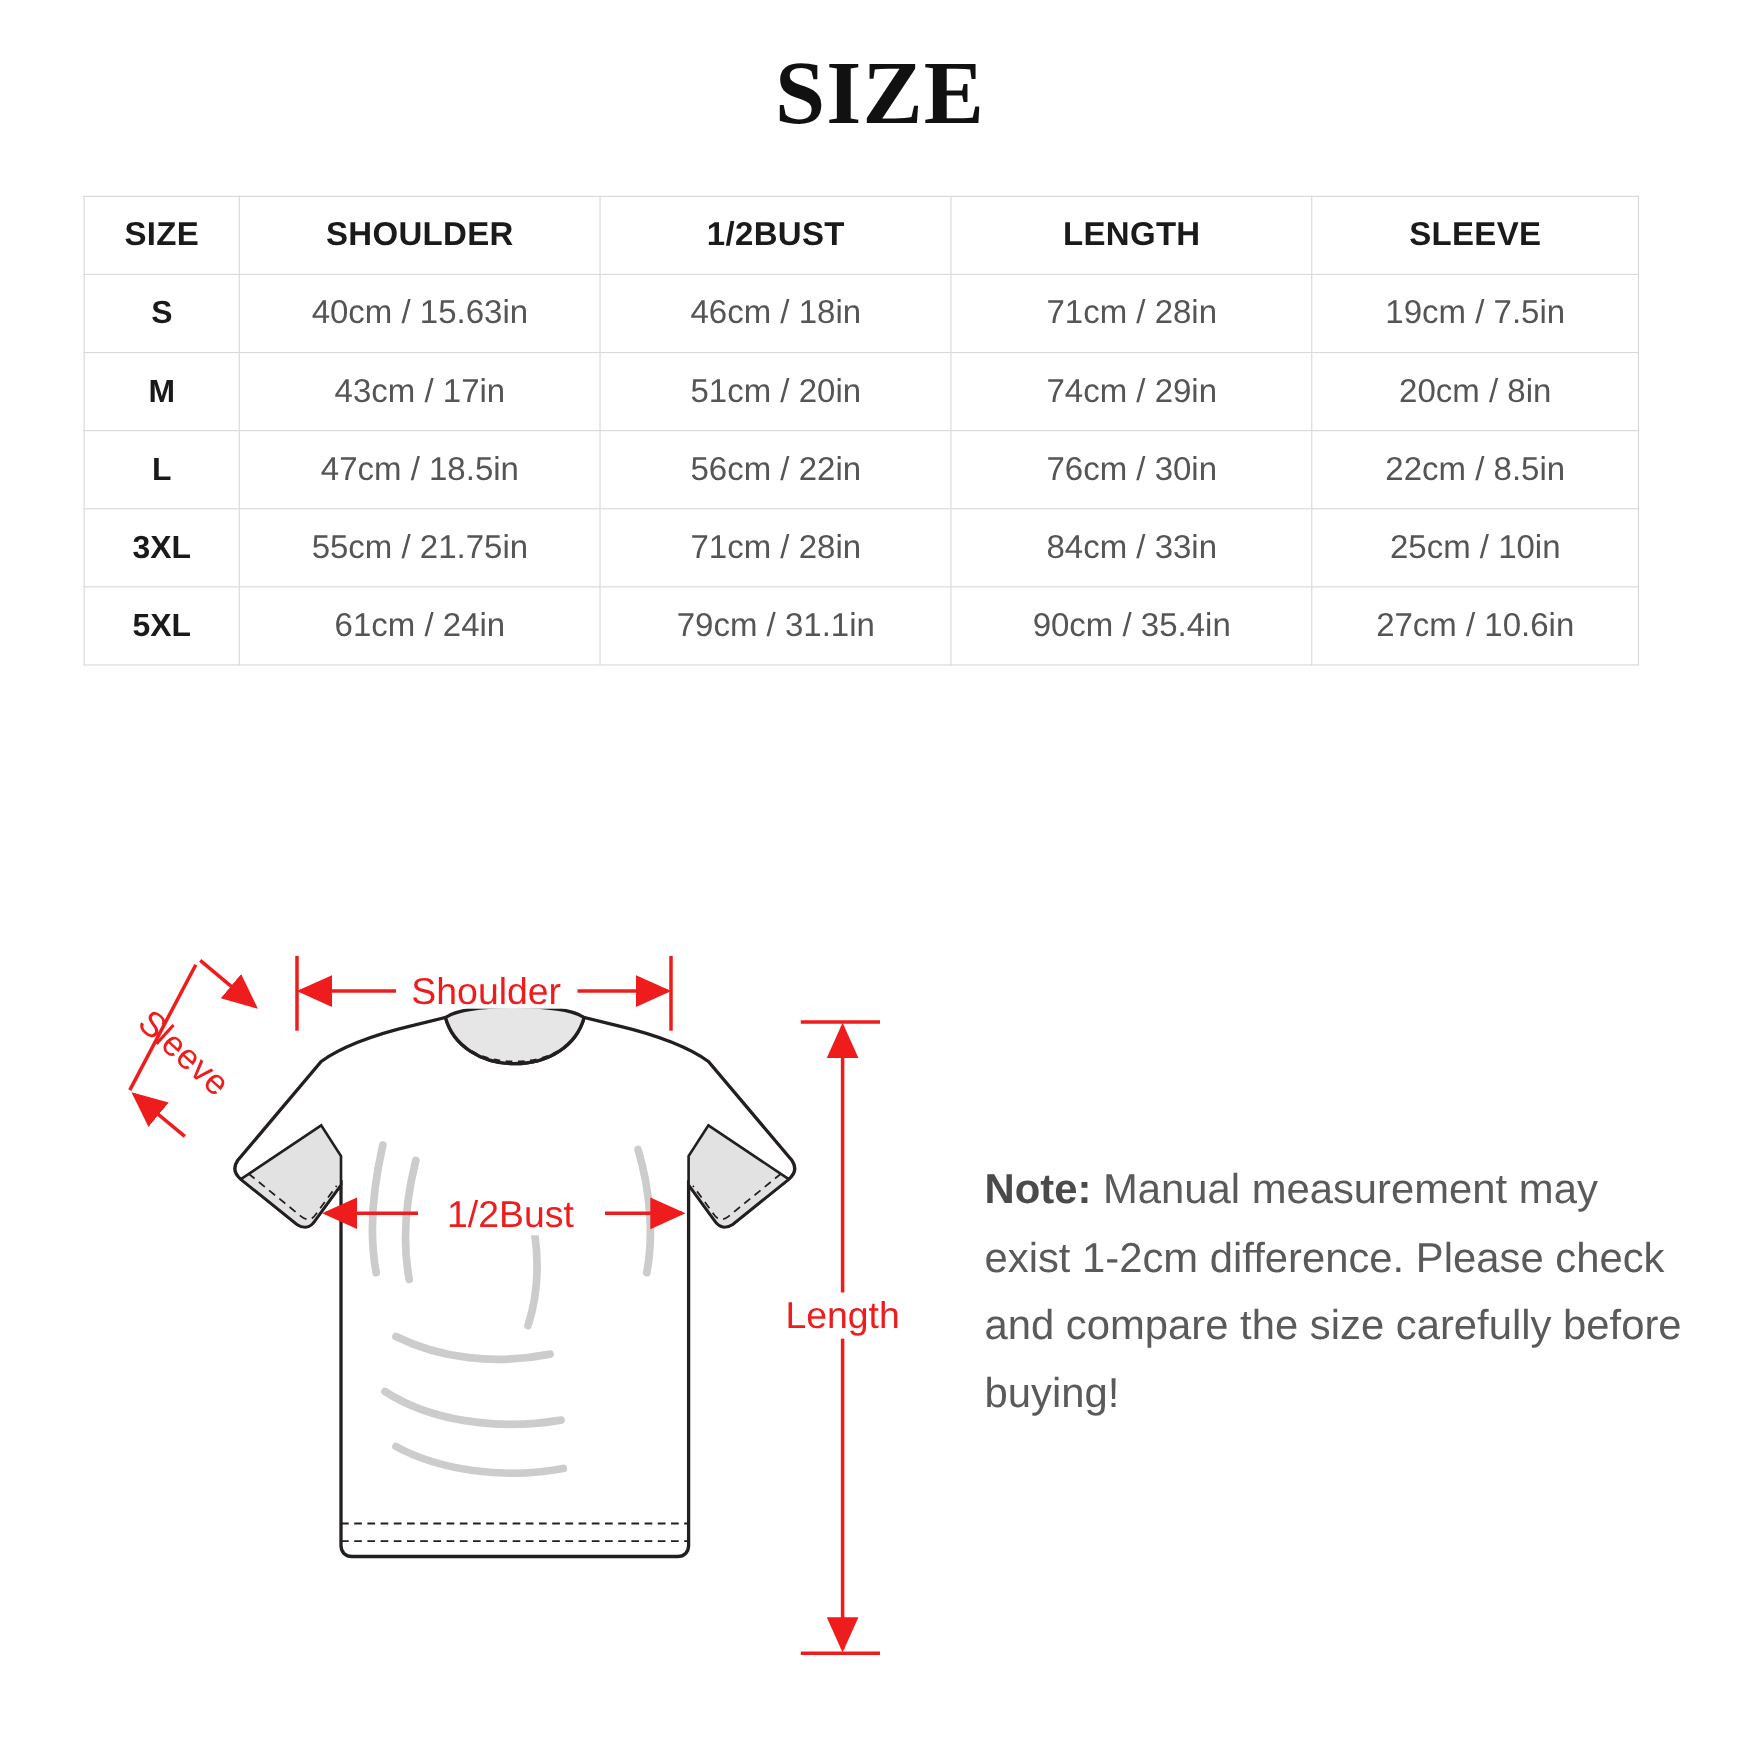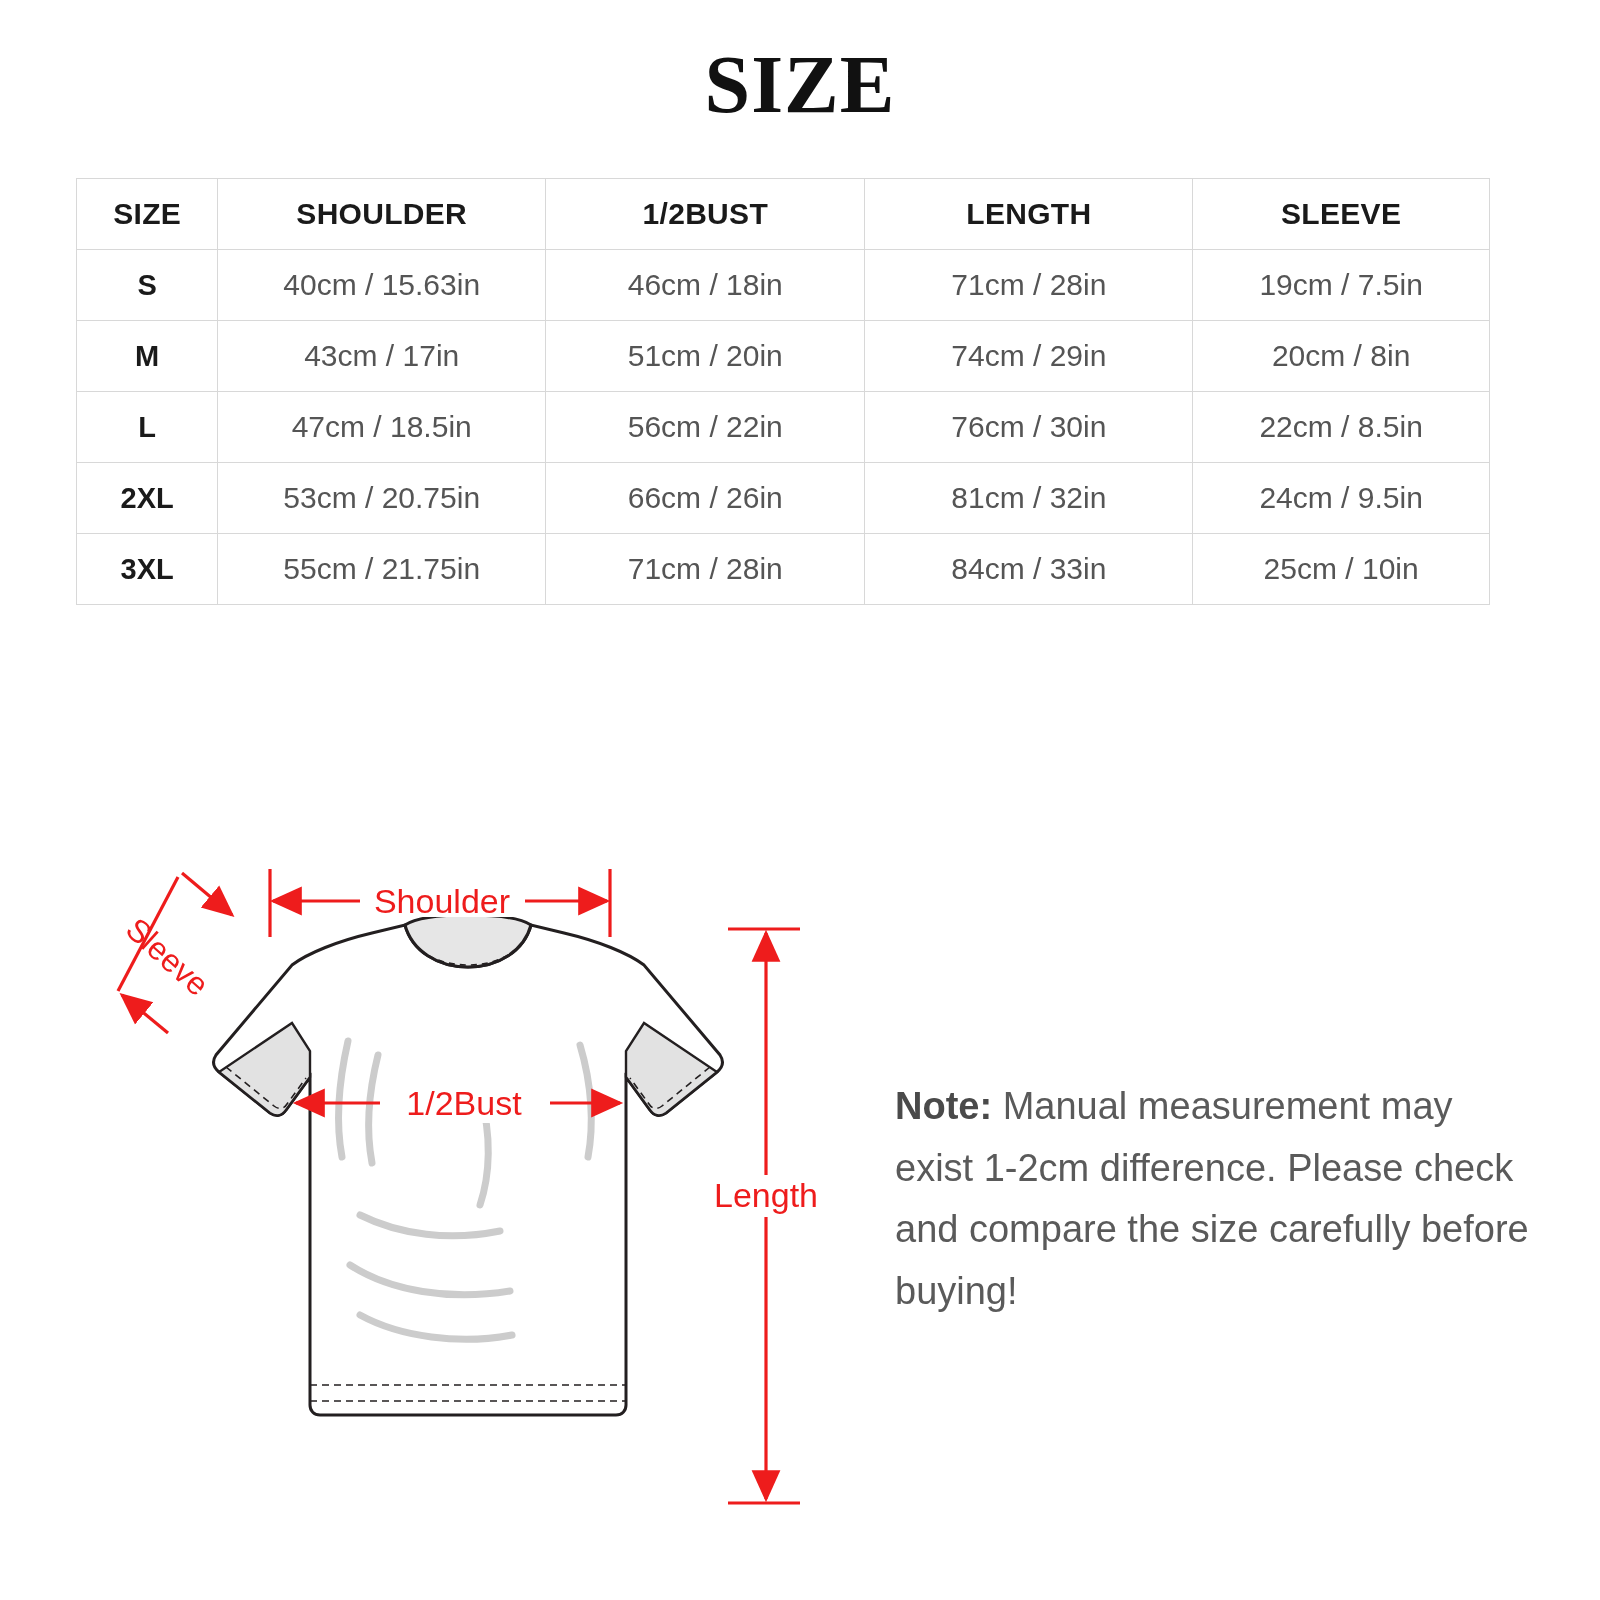--- a/index.html
+++ b/index.html
@@ -75,21 +75,21 @@
     top: 845px;
     width: 800px;
     height: 720px;
   }
   #diagram svg { display: block; }
 
   
   #note {
     position: absolute;
     left: 895px;
-    top: 1076px;
+    top: 1052px;
     width: 640px;
     font-size: 38px;
     line-height: 1.62;
     color: #5a5a5a;
   }
   #note .note-label {
     font-weight: bold;
     color: #4a4a4a;
   }
 </style>
@@ -132,32 +132,32 @@
         <td class="val">20cm / 8in</td>
       </tr>
       <tr>
         <td class="size-col">L</td>
         <td class="val">47cm / 18.5in</td>
         <td class="val">56cm / 22in</td>
         <td class="val">76cm / 30in</td>
         <td class="val">22cm / 8.5in</td>
       </tr>
       <tr>
-        <td class="size-col">2XL</td>
-        <td class="val">53cm / 20.75in</td>
-        <td class="val">66cm / 26in</td>
-        <td class="val">81cm / 32in</td>
-        <td class="val">24cm / 9.5in</td>
-      </tr>
-      <tr>
         <td class="size-col">3XL</td>
         <td class="val">55cm / 21.75in</td>
         <td class="val">71cm / 28in</td>
         <td class="val">84cm / 33in</td>
         <td class="val">25cm / 10in</td>
+      </tr>
+      <tr>
+        <td class="size-col">5XL</td>
+        <td class="val">61cm / 24in</td>
+        <td class="val">79cm / 31.1in</td>
+        <td class="val">90cm / 35.4in</td>
+        <td class="val">27cm / 10.6in</td>
       </tr>
     </tbody>
   </table>
 </div>
 
 <div id="diagram">
   <svg width="800" height="720" viewBox="0 0 800 720" xmlns="http://www.w3.org/2000/svg">
     <defs>
       <marker id="arrR" markerWidth="11" markerHeight="11" refX="9" refY="5.5" orient="auto">
         <path d="M0,1 L10,5.5 L0,10 z" fill="#ee1c1c"></path>

